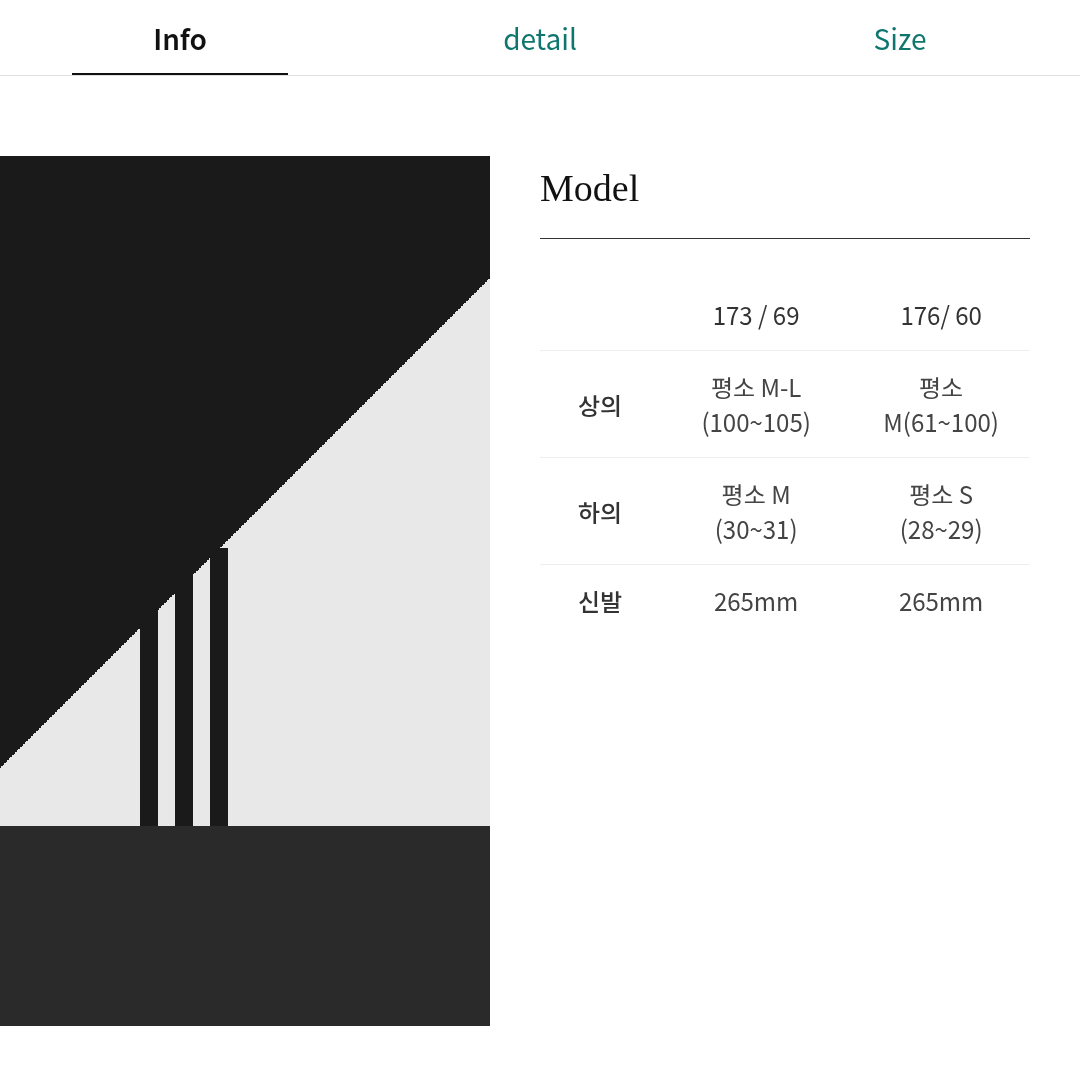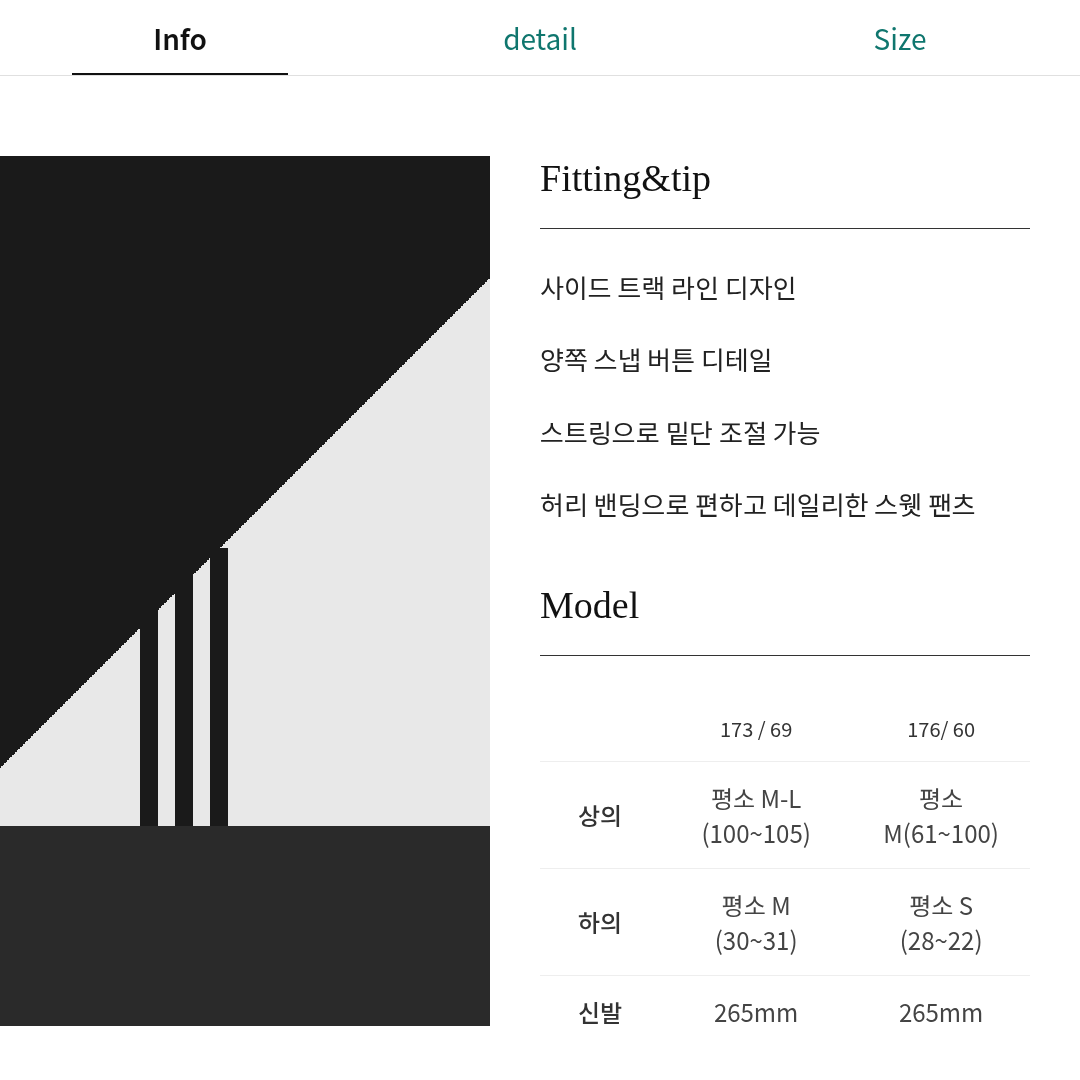--- a/index.html
+++ b/index.html
@@ -142,21 +142,21 @@
       padding: 18px 20px;
       font-size: 24px;
       color: #222222;
       text-align: center;
     }
 
     .model-table thead th {
       text-align: center;
       color: #333333;
       font-weight: 400;
-      font-size: 20px;
+      font-size: 24px;
     }
 
     .model-table thead th:first-child {
       text-align: left;
       width: 120px;
     }
 
     .model-table tbody td:first-child {
       color: #333333;
       font-weight: 500;
@@ -190,30 +190,20 @@
   <div class="product-image">
     <div class="product-image-inner">
       <div class="stripe stripe-1"></div>
       <div class="stripe stripe-2"></div>
       <div class="stripe stripe-3"></div>
     </div>
   </div>
 
   <div class="info-panel">
 
-    <div class="fitting-section">
-      <h2 class="section-title">Fitting&amp;tip</h2>
-      <hr class="section-divider">
-      <ul class="feature-list">
-        <li class="feature-item">사이드 트랙 라인 디자인</li>
-        <li class="feature-item">양쪽 스냅 버튼 디테일</li>
-        <li class="feature-item">스트링으로 밑단 조절 가능</li>
-        <li class="feature-item">허리 밴딩으로 편하고 데일리한 스웻 팬츠</li>
-      </ul>
-    </div>
 
     <div class="model-section">
       <h2 class="section-title">Model</h2>
       <hr class="section-divider">
       <table class="model-table">
         <thead>
           <tr>
             <th></th>
             <th>173 / 69</th>
             <th>176/ 60</th>
@@ -221,21 +211,21 @@
         </thead>
         <tbody>
           <tr class="table-row">
             <td>상의</td>
             <td>평소 M-L (100~105)</td>
             <td>평소 M(61~100)</td>
           </tr>
           <tr class="table-row">
             <td>하의</td>
             <td>평소 M (30~31)</td>
-            <td>평소 S (28~22)</td>
+            <td>평소 S (28~29)</td>
           </tr>
           <tr class="table-row">
             <td>신발</td>
             <td>265mm</td>
             <td>265mm</td>
           </tr>
         </tbody>
       </table>
     </div>
 

